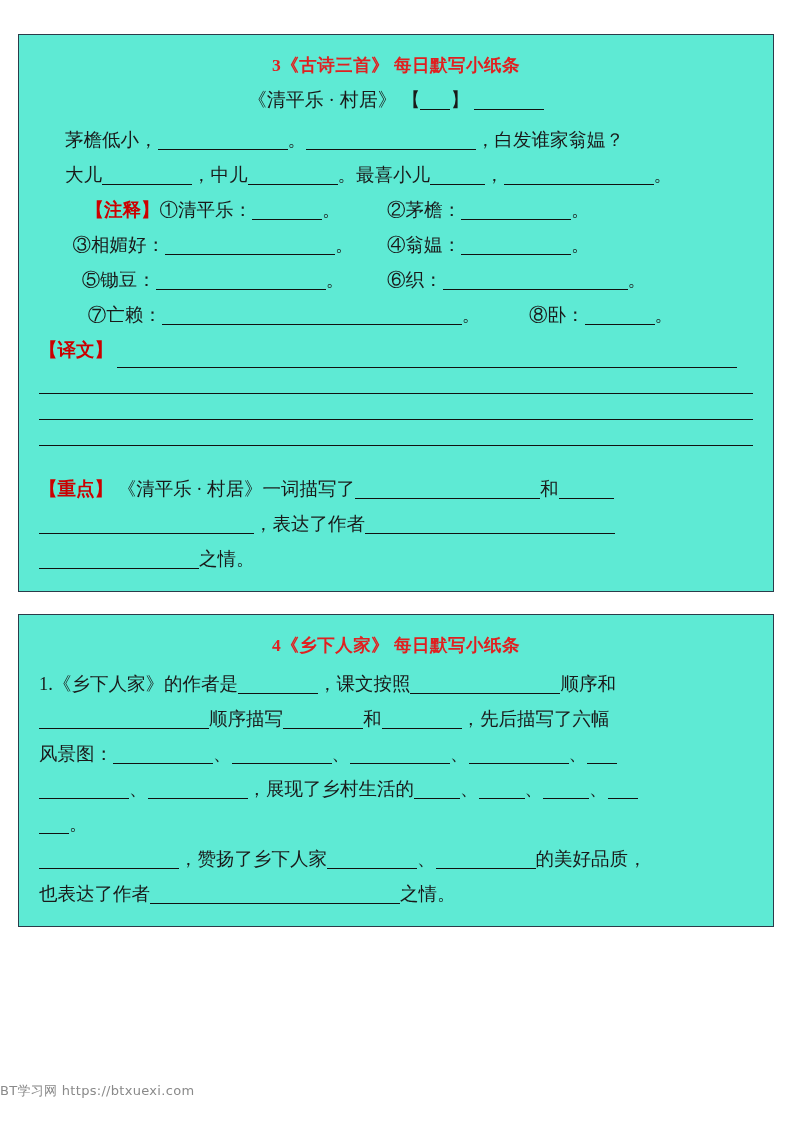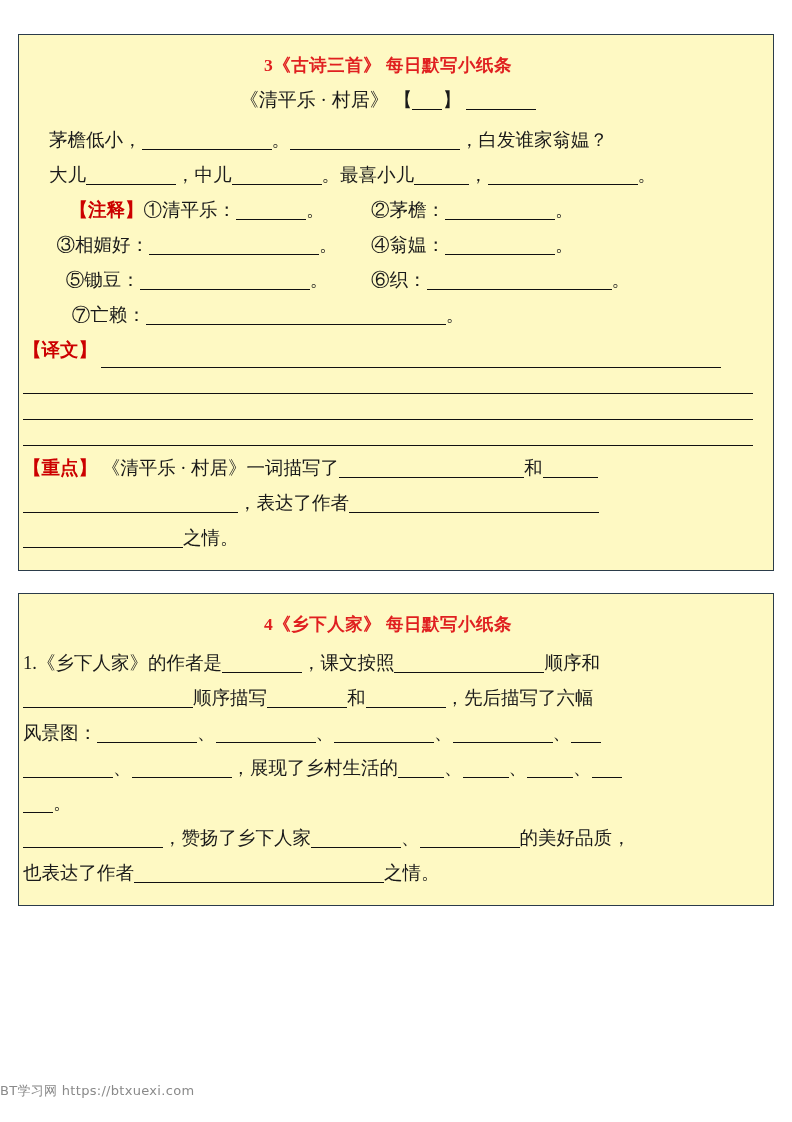--- a/index.html
+++ b/index.html
@@ -20,22 +20,22 @@
     width: 792px;
     height: 1122px;
     box-sizing: border-box;
     padding: 34px 18px 0 18px;
     position: relative;
   }
 
   .card {
     border: 1.5px solid #2b3c4a;
     box-sizing: border-box;
-    background: #fef9c3;
-    padding: 12px 20px 14px 4px;
+    background: #5eead4;
+    padding: 12px 20px 14px 20px;
   }
 
   .card + .card { margin-top: 22px; }
 
   .card-title {
     text-align: center;
     color: #e02020;
     font-weight: bold;
     font-size: 17.5px;
     letter-spacing: 0.5px;
@@ -175,31 +175,34 @@
       </div>
       <div class="note-col-b">
         <span>⑥</span><span>织：</span><span class="bl w185"></span><span>。</span>
       </div>
     </div>
 
     <div class="note-row">
       <div class="note-col-a" style="width:490px">
         <span>⑦</span><span>亡赖：</span><span class="bl w300"></span><span>。</span>
       </div>
+      <div class="note-col-b">
+        <span>⑧</span><span>卧：</span><span class="bl w70"></span><span>。</span>
+      </div>
     </div>
 
     <div class="trans-first">
       <span class="tag">【译文】</span>
         <span class="bl w620"></span>
     </div>
     <span class="full-rule"></span>
     <span class="full-rule"></span>
     <span class="full-rule"></span>
 
-    <div class="ln" style="margin-top:5px">
+    <div class="ln" style="margin-top:26px">
       <span class="tag">【重点】</span>
       <span>《清平乐 · 村居》一词描写了</span><span class="bl w185"></span><span>和</span><span class="bl w55"></span>
     </div>
 
     <div class="ln">
       <span class="bl w215"></span><span>，表达了作者</span><span class="bl w250"></span>
     </div>
 
     <div class="ln">
       <span class="bl w160"></span><span>之情。</span>

